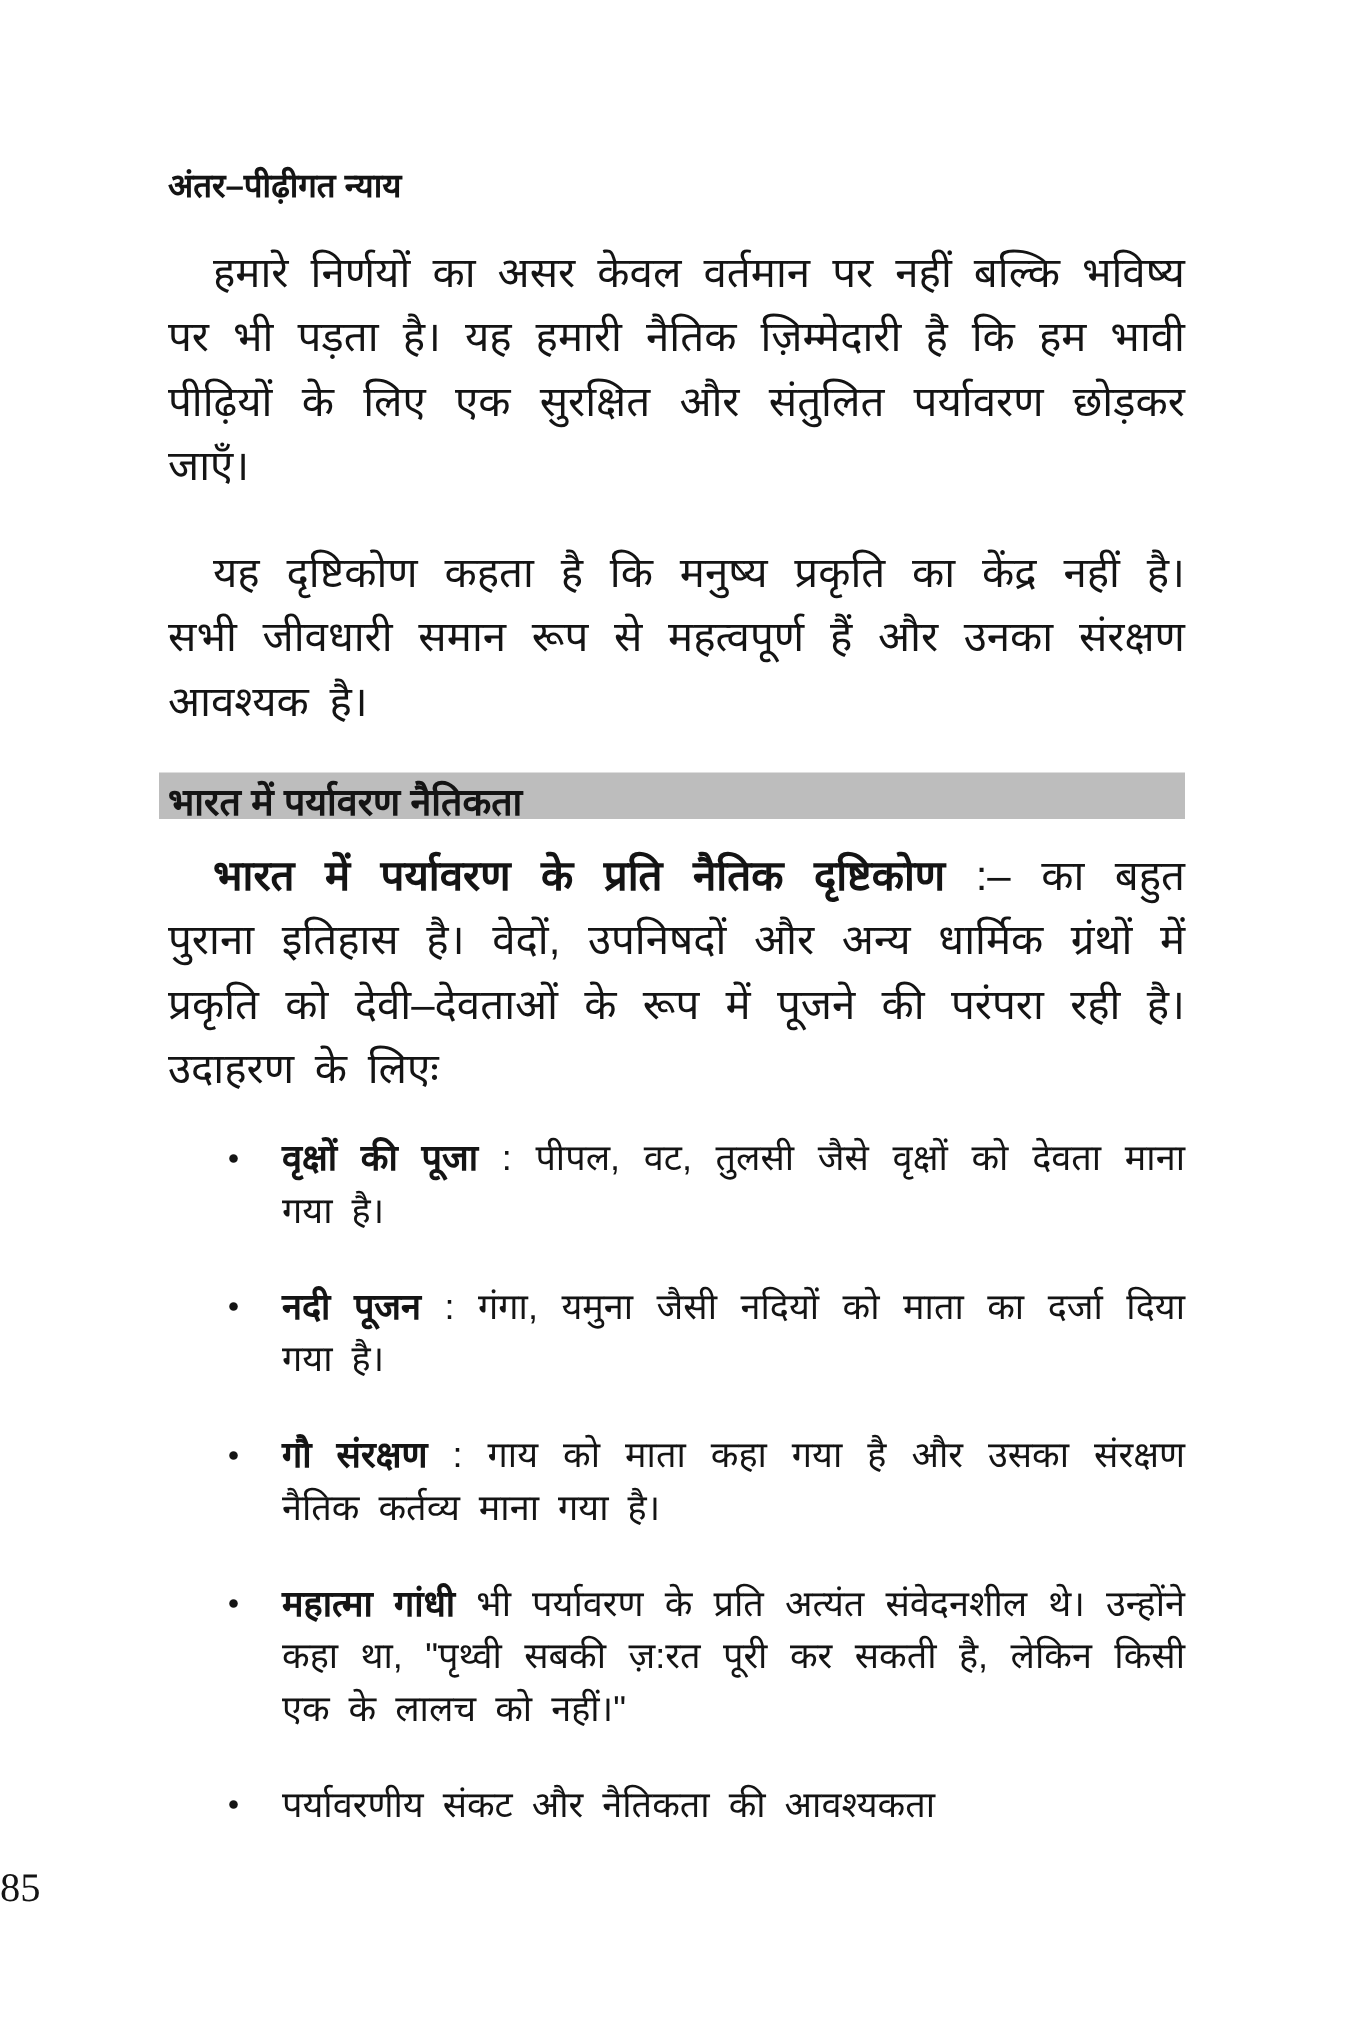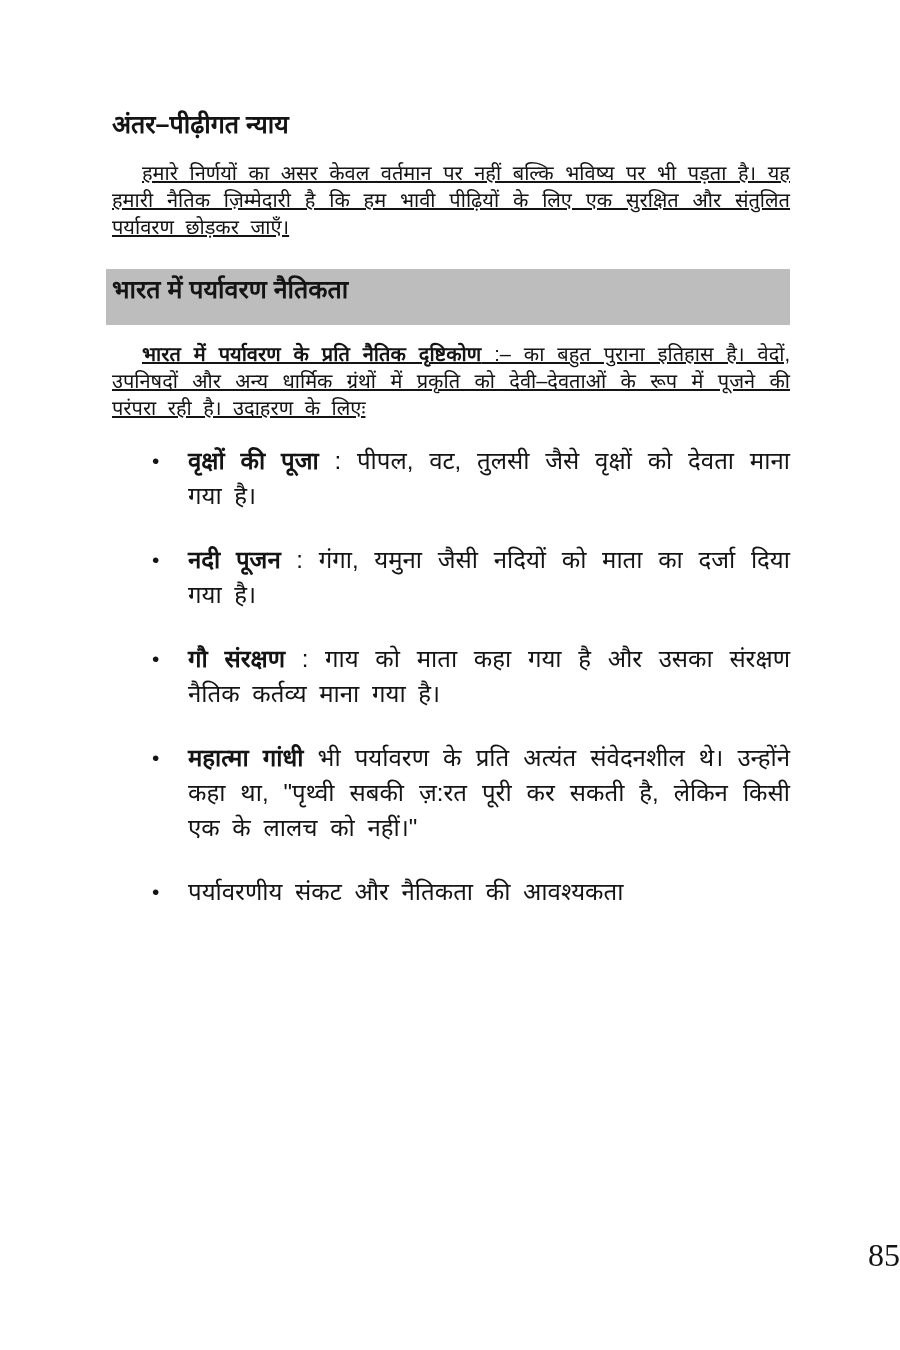--- a/index.html
+++ b/index.html
@@ -16,42 +16,41 @@
     overflow: hidden;
   }
   .page {
     position: absolute;
     inset: 0;
   }
   .content {
     padding: 106px 110px 0 112px;
   }
   .section-heading {
-    font-size: 25px;
+    font-size: 22px;
     font-weight: bold;
     margin: 0 0 18px 0;
     line-height: 36px;
   }
   .para {
-    font-size: 20px;
-    line-height: 27px;
+    font-size: 28px;
+    line-height: 43px;
     text-align: justify;
     text-align-last: left;
     text-indent: 30px;
     word-spacing: 6px;
     margin: 0 0 28px 0;
-    text-decoration: underline;
   }
   .para-biocentric { margin-bottom: 26px; }
   .highlight-heading {
     background: var(--highlight-bg, #bdbdbd);
     font-size: 25px;
     font-weight: bold;
     line-height: 40px;
-    height: 56px;
+    height: 31px;
     margin: 4px 0 16px -6px;
     padding: 0 10px 0 6px;
   }
   .para-india { margin-bottom: 21px; }
   .bold-lead { font-weight: bold; }
   .bullet-list {
     list-style: none;
     margin: 0;
     padding: 0 0 0 40px;
   }
@@ -71,36 +70,37 @@
     text-align: justify;
     text-align-last: left;
     word-spacing: 6px;
   }
   .bullet-term { font-weight: bold; }
   .page-number {
     position: absolute;
     left: 0;
     right: 0;
     bottom: 76px;
-    text-align: right;
+    text-align: left;
     font-family: "Liberation Serif", "DejaVu Serif", serif;
-    font-size: 32px;
+    font-size: 27px;
   }
 </style>
 </head>
 <body>
 
 <div class="page">
   <div class="content">
 
     <div class="section-heading">अंतर–पीढ़ीगत न्याय</div>
 
     <p class="para">हमारे निर्णयों का असर केवल वर्तमान पर नहीं बल्कि भविष्य पर भी पड़ता है। यह हमारी नैतिक ज़िम्मेदारी है कि हम भावी पीढ़ियों के लिए एक सुरक्षित और संतुलित पर्यावरण छोड़कर जाएँ।</p>
 
 
+    <p class="para para-biocentric">यह दृष्टिकोण कहता है कि मनुष्य प्रकृति का केंद्र नहीं है। सभी जीवधारी समान रूप से महत्वपूर्ण हैं और उनका संरक्षण आवश्यक है।</p>
 
     <div class="highlight-heading">भारत में पर्यावरण नैतिकता</div>
 
     <p class="para para-india"><span class="bold-lead">भारत में पर्यावरण के प्रति नैतिक दृष्टिकोण</span><span> :– का बहुत पुराना इतिहास है। वेदों, उपनिषदों और अन्य धार्मिक ग्रंथों में प्रकृति को देवी–देवताओं के रूप में पूजने की परंपरा रही है। उदाहरण के लिएः</span></p>
 
     <ul class="bullet-list">
 
       <li class="bullet-item">
         <span class="marker">•</span>
         <span class="btext"><span class="bullet-term">वृक्षों की पूजा</span><span> : </span><span>पीपल, वट, तुलसी जैसे वृक्षों को देवता माना गया है।</span></span>

